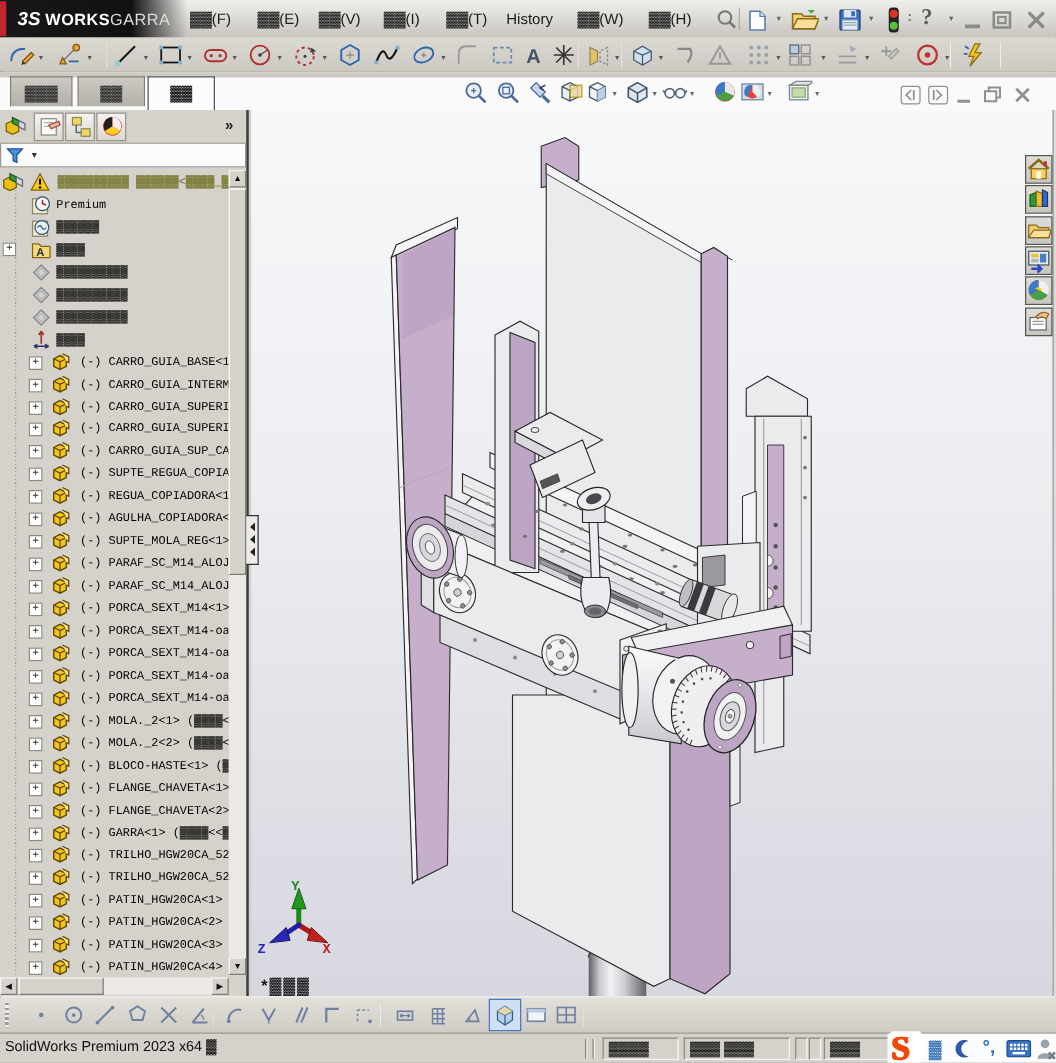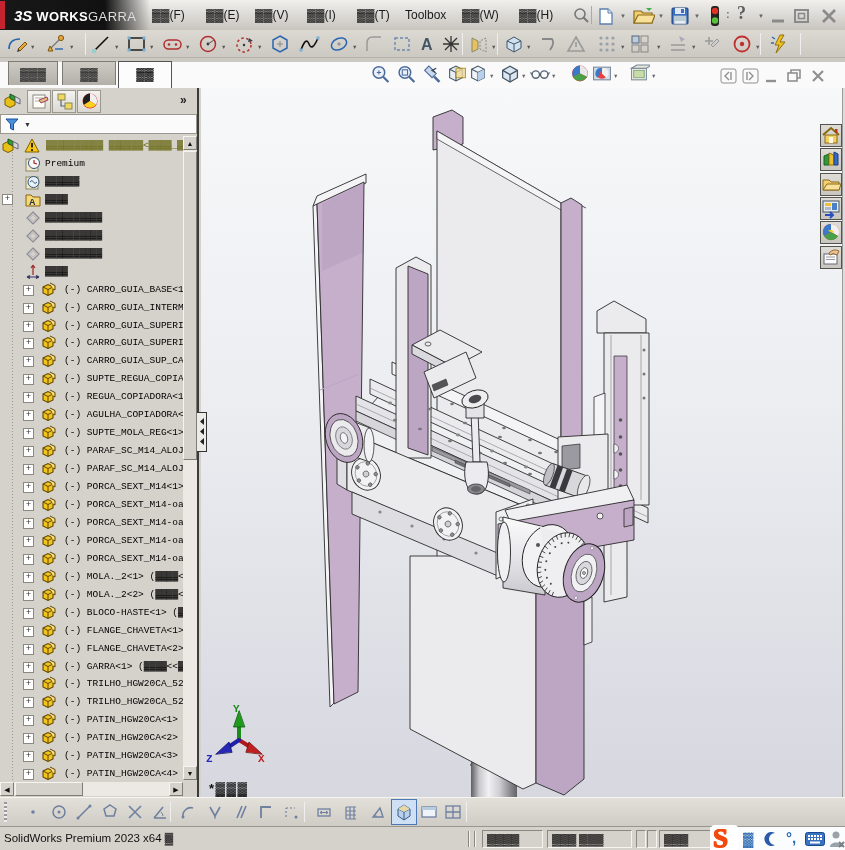--- a/index.html
+++ b/index.html
@@ -33,21 +33,21 @@
 <div id="win">
     <div id="titlebar">
       <div id="tb-dark"></div>
       <div id="tb-red"></div>
       <div id="logo"><span style="font-style:italic;font-weight:bold;font-size:15px">3S</span>&nbsp;<span style="font-weight:bold;font-size:13px;letter-spacing:.4px">WORKS</span><span style="font-size:13px;letter-spacing:.4px;color:#ddd">GARRA</span></div>
       <div class="menu" style="left:152px">▓▓(F)</div>
       <div class="menu" style="left:206px">▓▓(E)</div>
       <div class="menu" style="left:255px">▓▓(V)</div>
       <div class="menu" style="left:307px">▓▓(I)</div>
       <div class="menu" style="left:357px">▓▓(T)</div>
-      <div class="menu" style="left:405px">Toolbox</div>
+      <div class="menu" style="left:405px">History</div>
       <div class="menu" style="left:462px">▓▓(W)</div>
       <div class="menu" style="left:519px">▓▓(H)</div>
       <svg class="abs" style="left:571px;top:7px" width="20" height="18" viewBox="0 0 20 18">
 <circle cx="9" cy="7" r="5" fill="none" stroke="#777" stroke-width="1.6"></circle>
         <line x1="12.5" y1="10.5" x2="17" y2="15" stroke="#777" stroke-width="2"></line>
       </svg>
       <div class="abs" style="left:591px;top:6px;width:1px;height:18px;background:#aaa"></div>
       <svg class="abs" style="left:598px;top:8px" width="16" height="17" viewBox="0 0 16 17">
 <path d="M2 1 L10 1 L14 5 L14 16 L2 16 Z" fill="#fff" stroke="#5a7fae" stroke-width="1.3"></path>
         <path d="M10 1 L10 5 L14 5" fill="#dce8f4" stroke="#5a7fae"></path>

